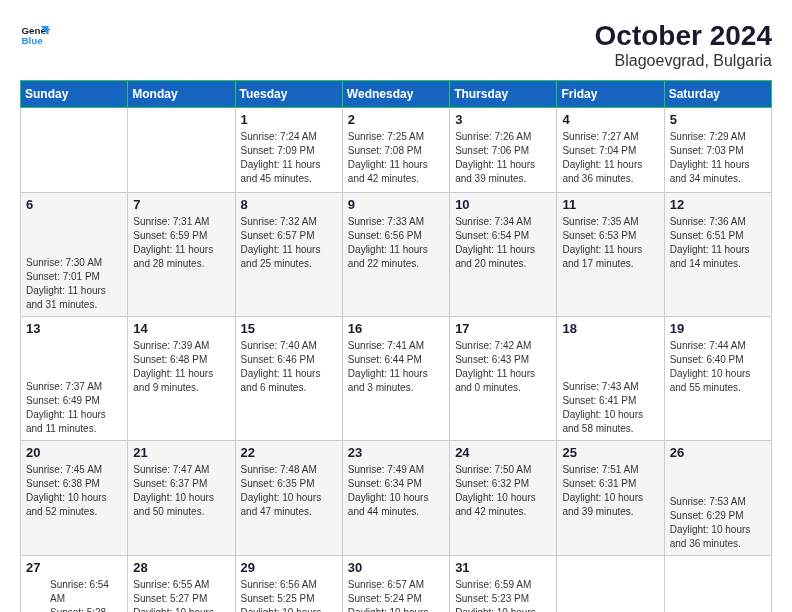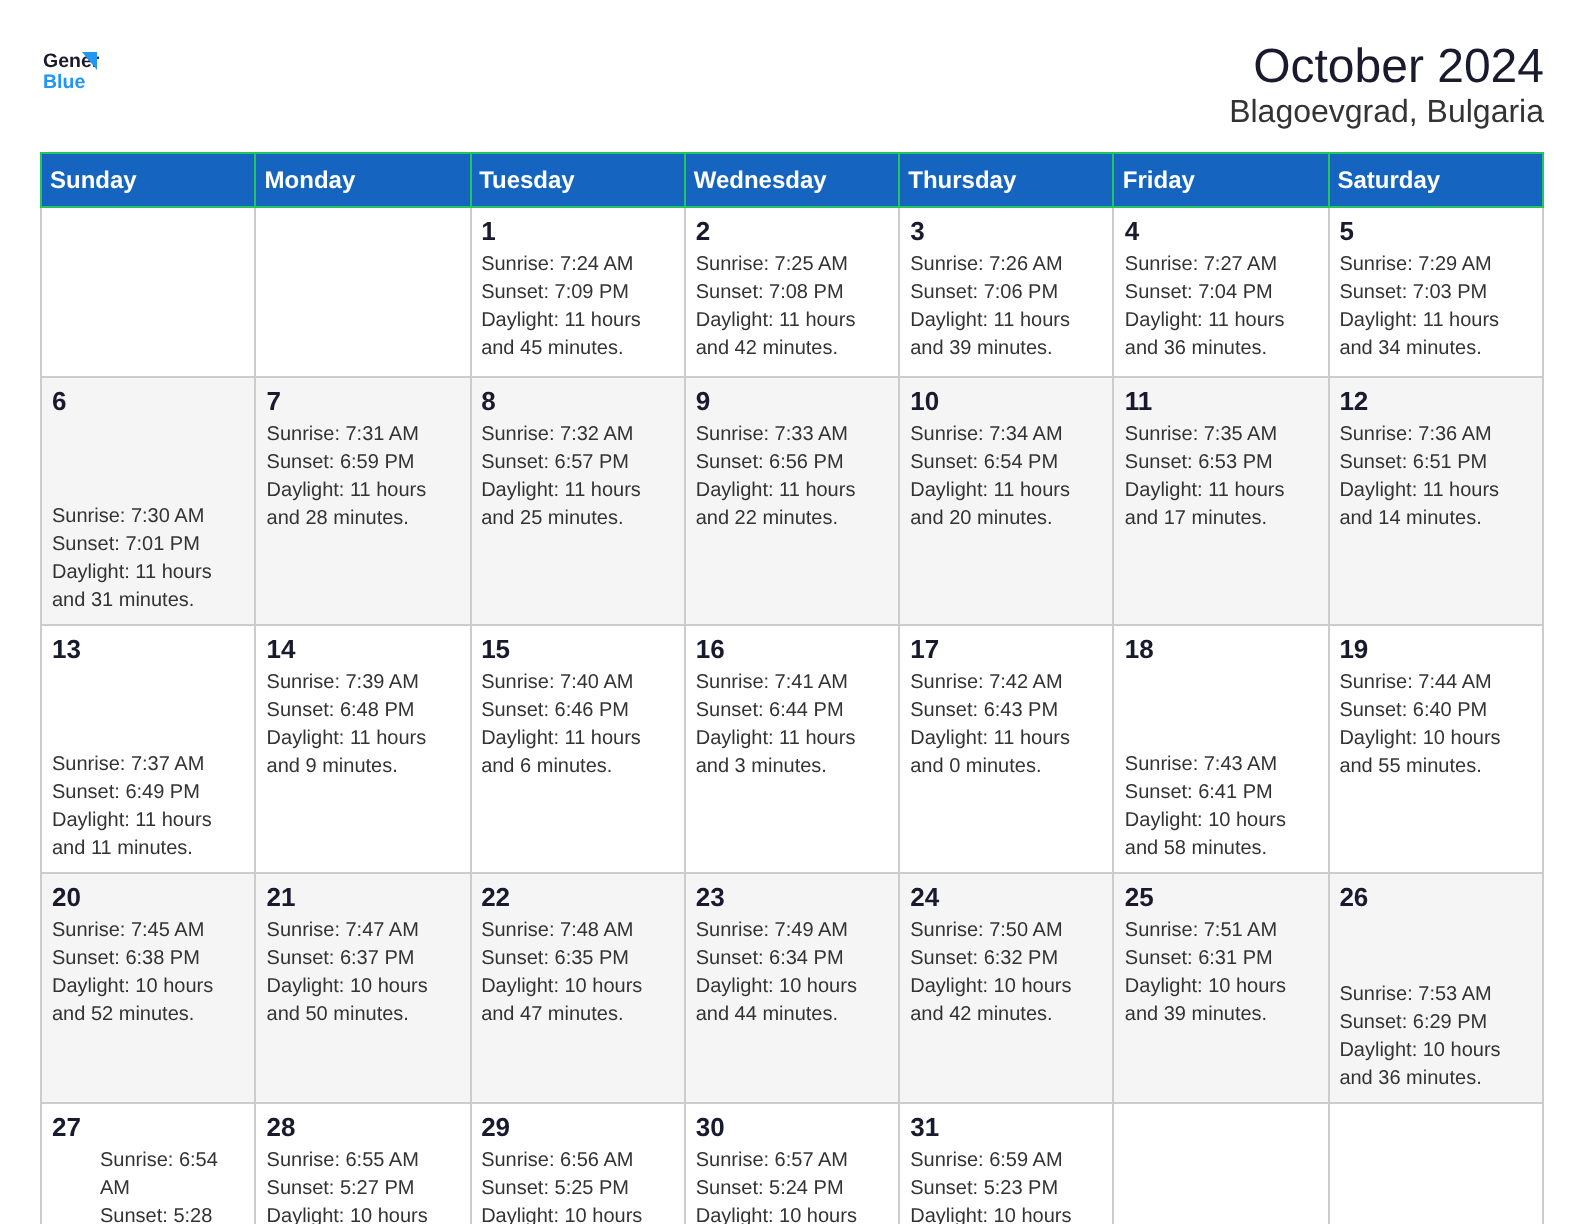--- a/index.html
+++ b/index.html
@@ -22,22 +22,22 @@
       gap: 4px;
     }
     .logo-icon {
       width: 30px;
       height: 30px;
     }
     .title-block {
       text-align: right;
     }
     .month-title {
-      font-size: 24px;
-      font-weight: normal;
+      font-size: 28px;
+      font-weight: bold;
       color: #1a1a2e;
     }
     .subtitle {
       font-size: 16px;
       color: #333;
     }
     .calendar {
       width: 100%;
       border-collapse: collapse;
       font-size: 11px;

